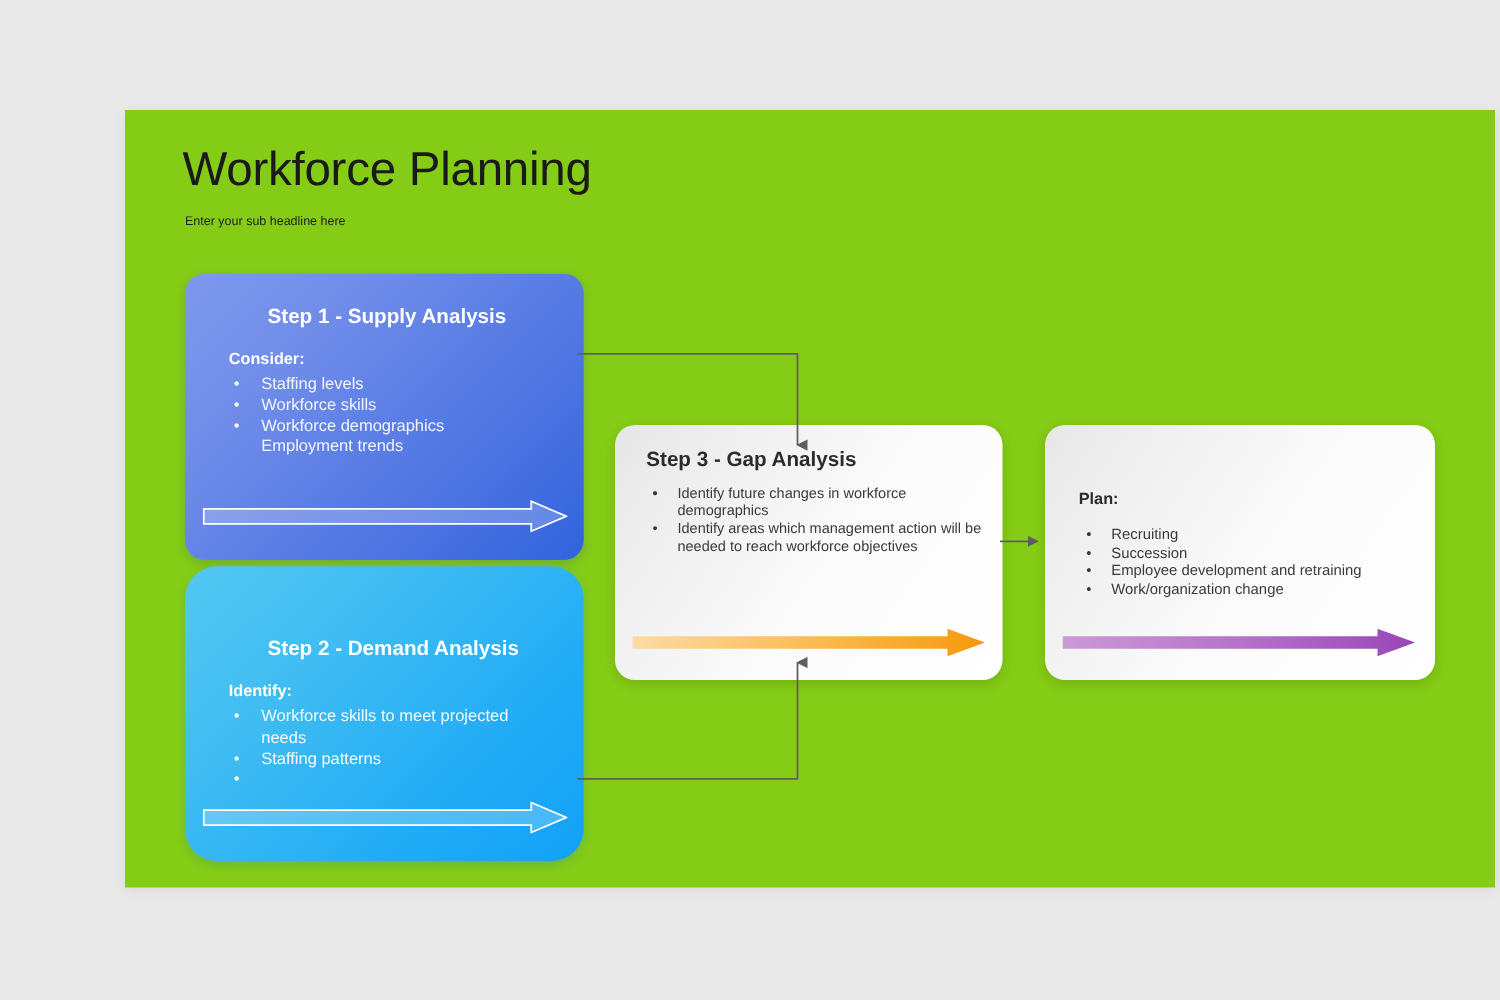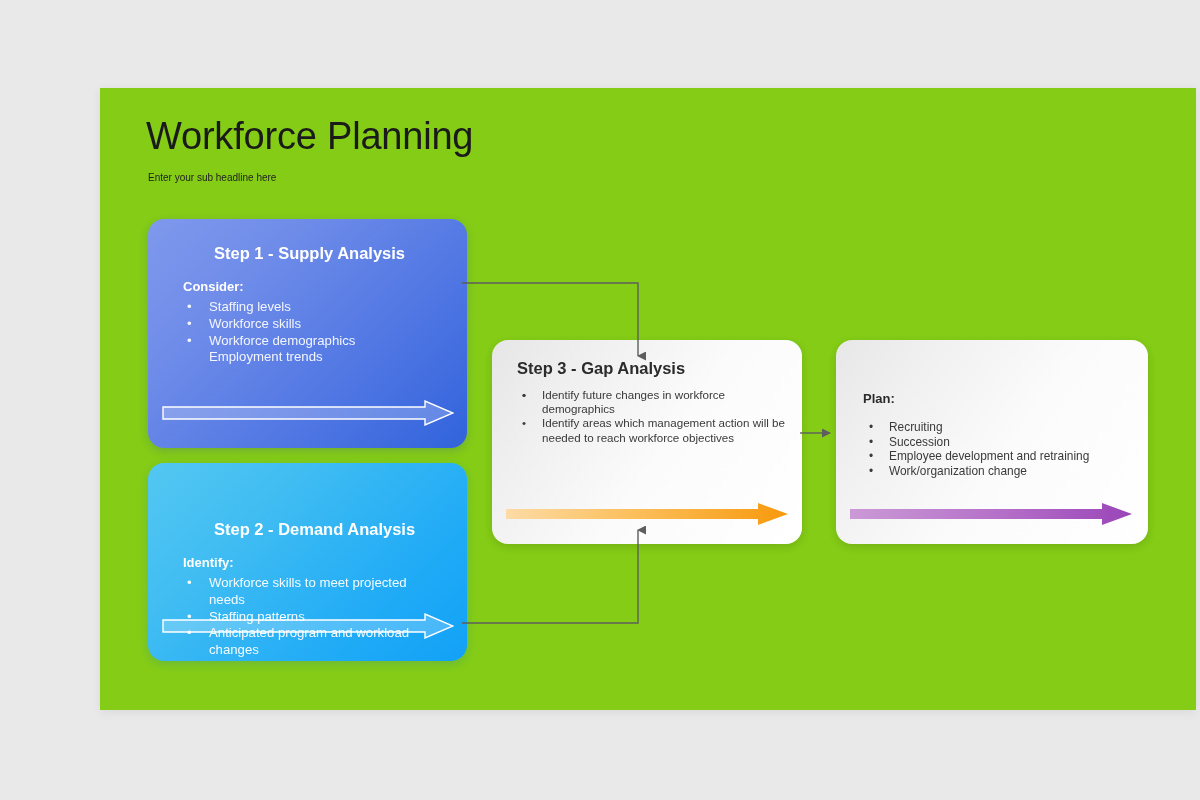--- a/index.html
+++ b/index.html
@@ -100,25 +100,26 @@
   #card-step1 ul.blist {
     left: 35px; top: 80px; width: 260px;
     font-size: 13.2px;
     color: #f2f5ff;
     line-height: 16.8px;
   }
 
   
   #card-step2 {
     left: 48px;
-    top: 375px;
+    top: 365px;
     width: 319px;
-    height: 198px;
+    height: 236px;
     background: linear-gradient(135deg, #53c7f2 0%, #41bdf2 30%, #22acf6 70%, #12a1f7 100%);
     box-shadow: 0 3px 8px rgba(20,120,190,0.22);
+    border-radius: 26px;
   }
   #card-step2 .card-title {
     left: 66px; top: 57px;
     font-size: 16.5px;
     color: #ffffff;
   }
   #card-step2 .card-sub {
     left: 35px; top: 92px;
     font-size: 13px;
     color: #ffffff;
@@ -250,21 +251,20 @@
       <li>
         <span class="bullet">•</span>
         <span>Workforce skills to meet projected needs</span>
       </li>
       <li>
         <span class="bullet">•</span>
         <span>Staffing patterns</span>
       </li>
       <li>
         <span class="bullet">•</span>
-        <span>Anticipated program and workload changes</span>
       </li>
     </ul>
     <svg class="inner-arrow" viewBox="0 0 292 26" preserveAspectRatio="none">
       <polygon points="1,7 263,7 263,1 291,13 263,25 263,19 1,19" fill="rgba(255,255,255,0.22)" stroke="#ffffff" stroke-width="1.4"></polygon>
     </svg>
   </div>
 
   <div class="card" id="card-step3">
     <div class="card-title">Step 3 - Gap Analysis</div>
     <ul class="blist">

